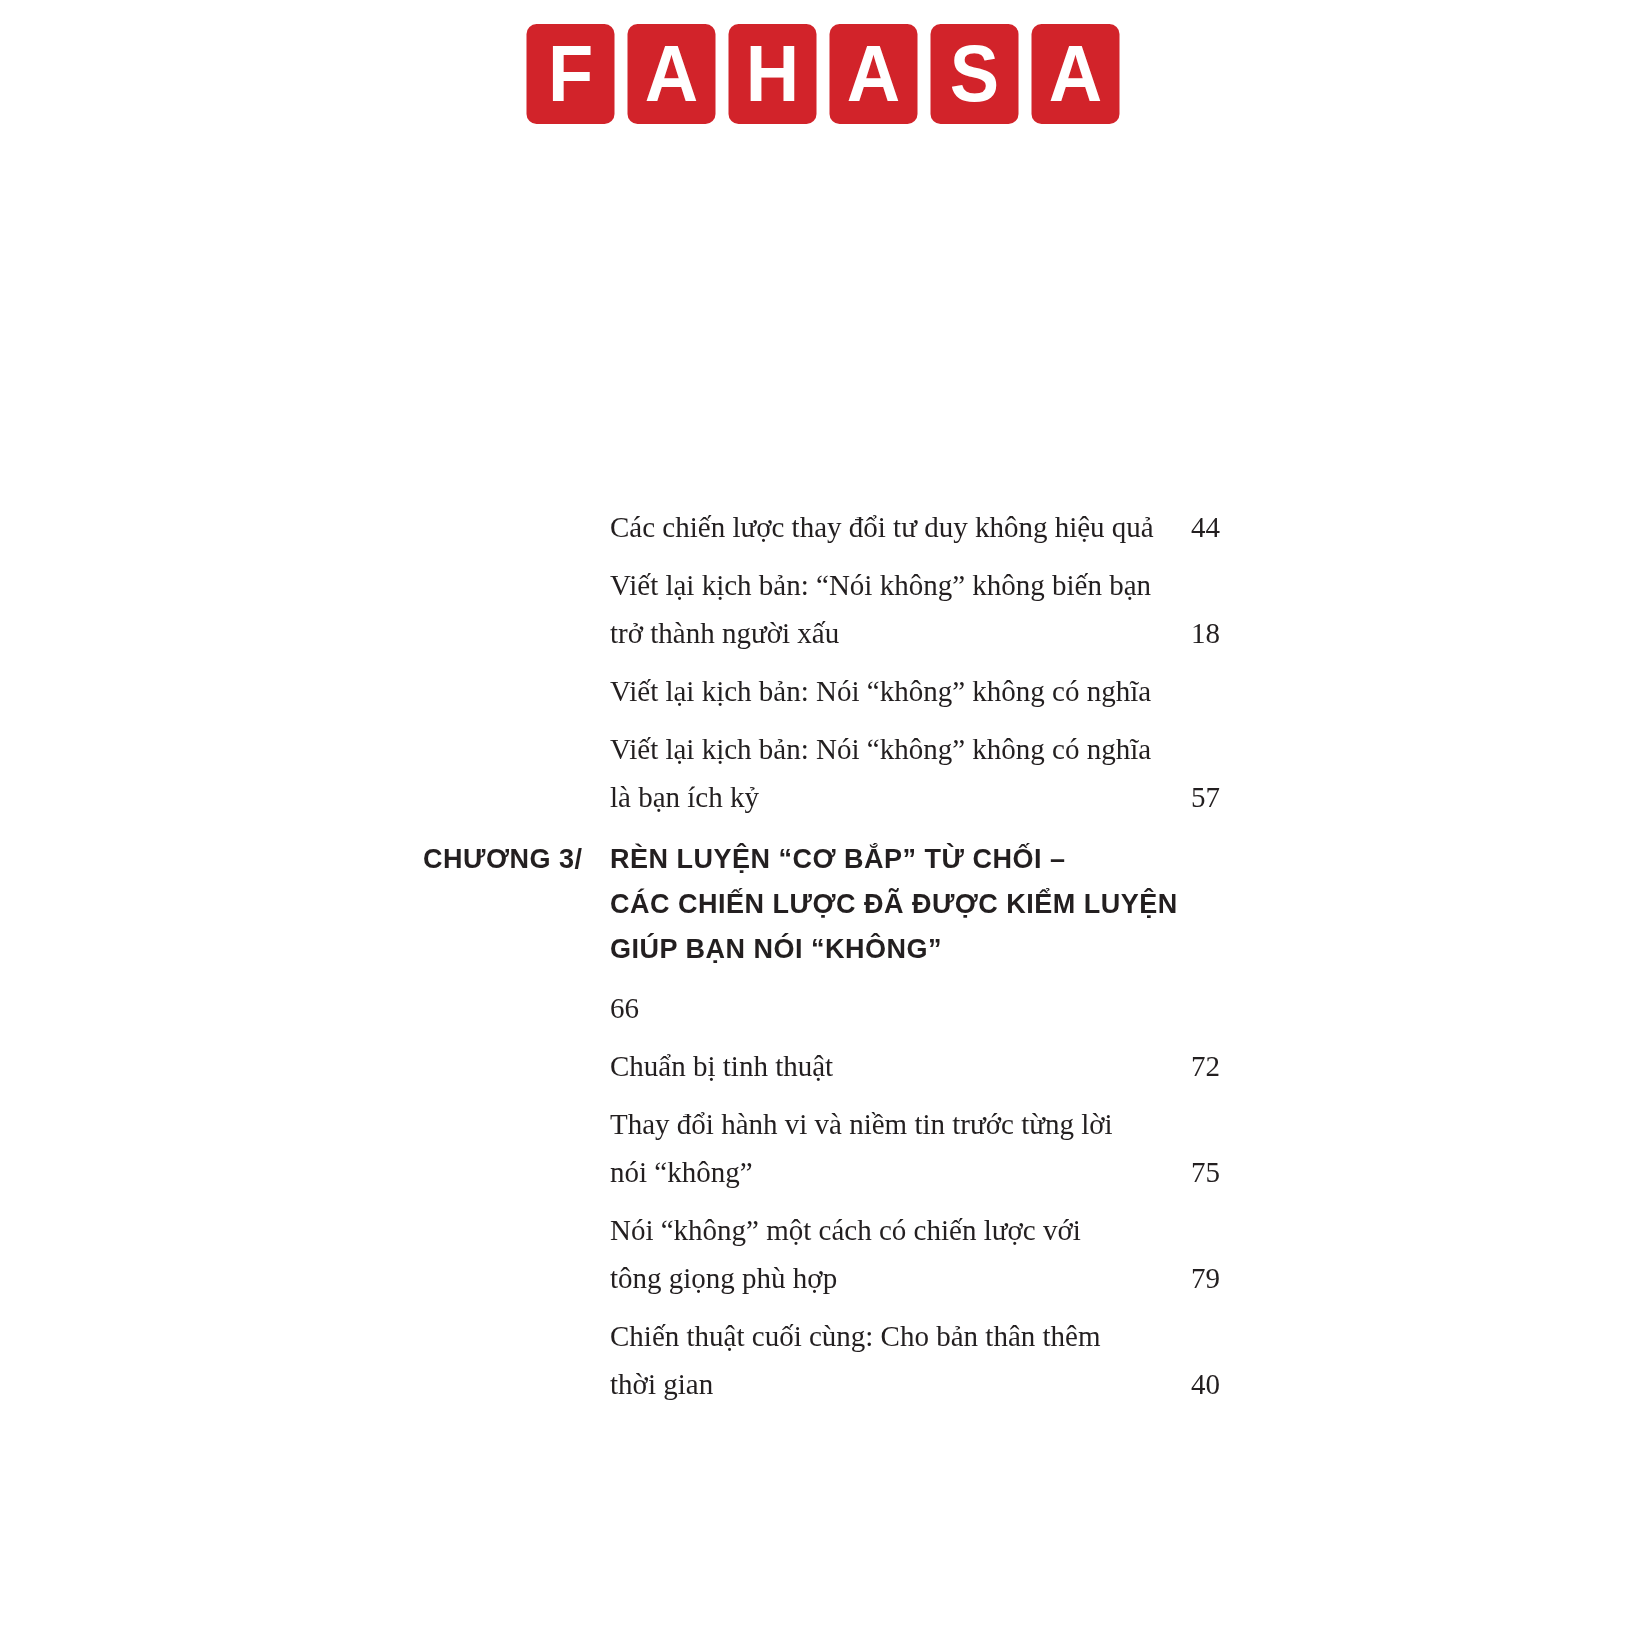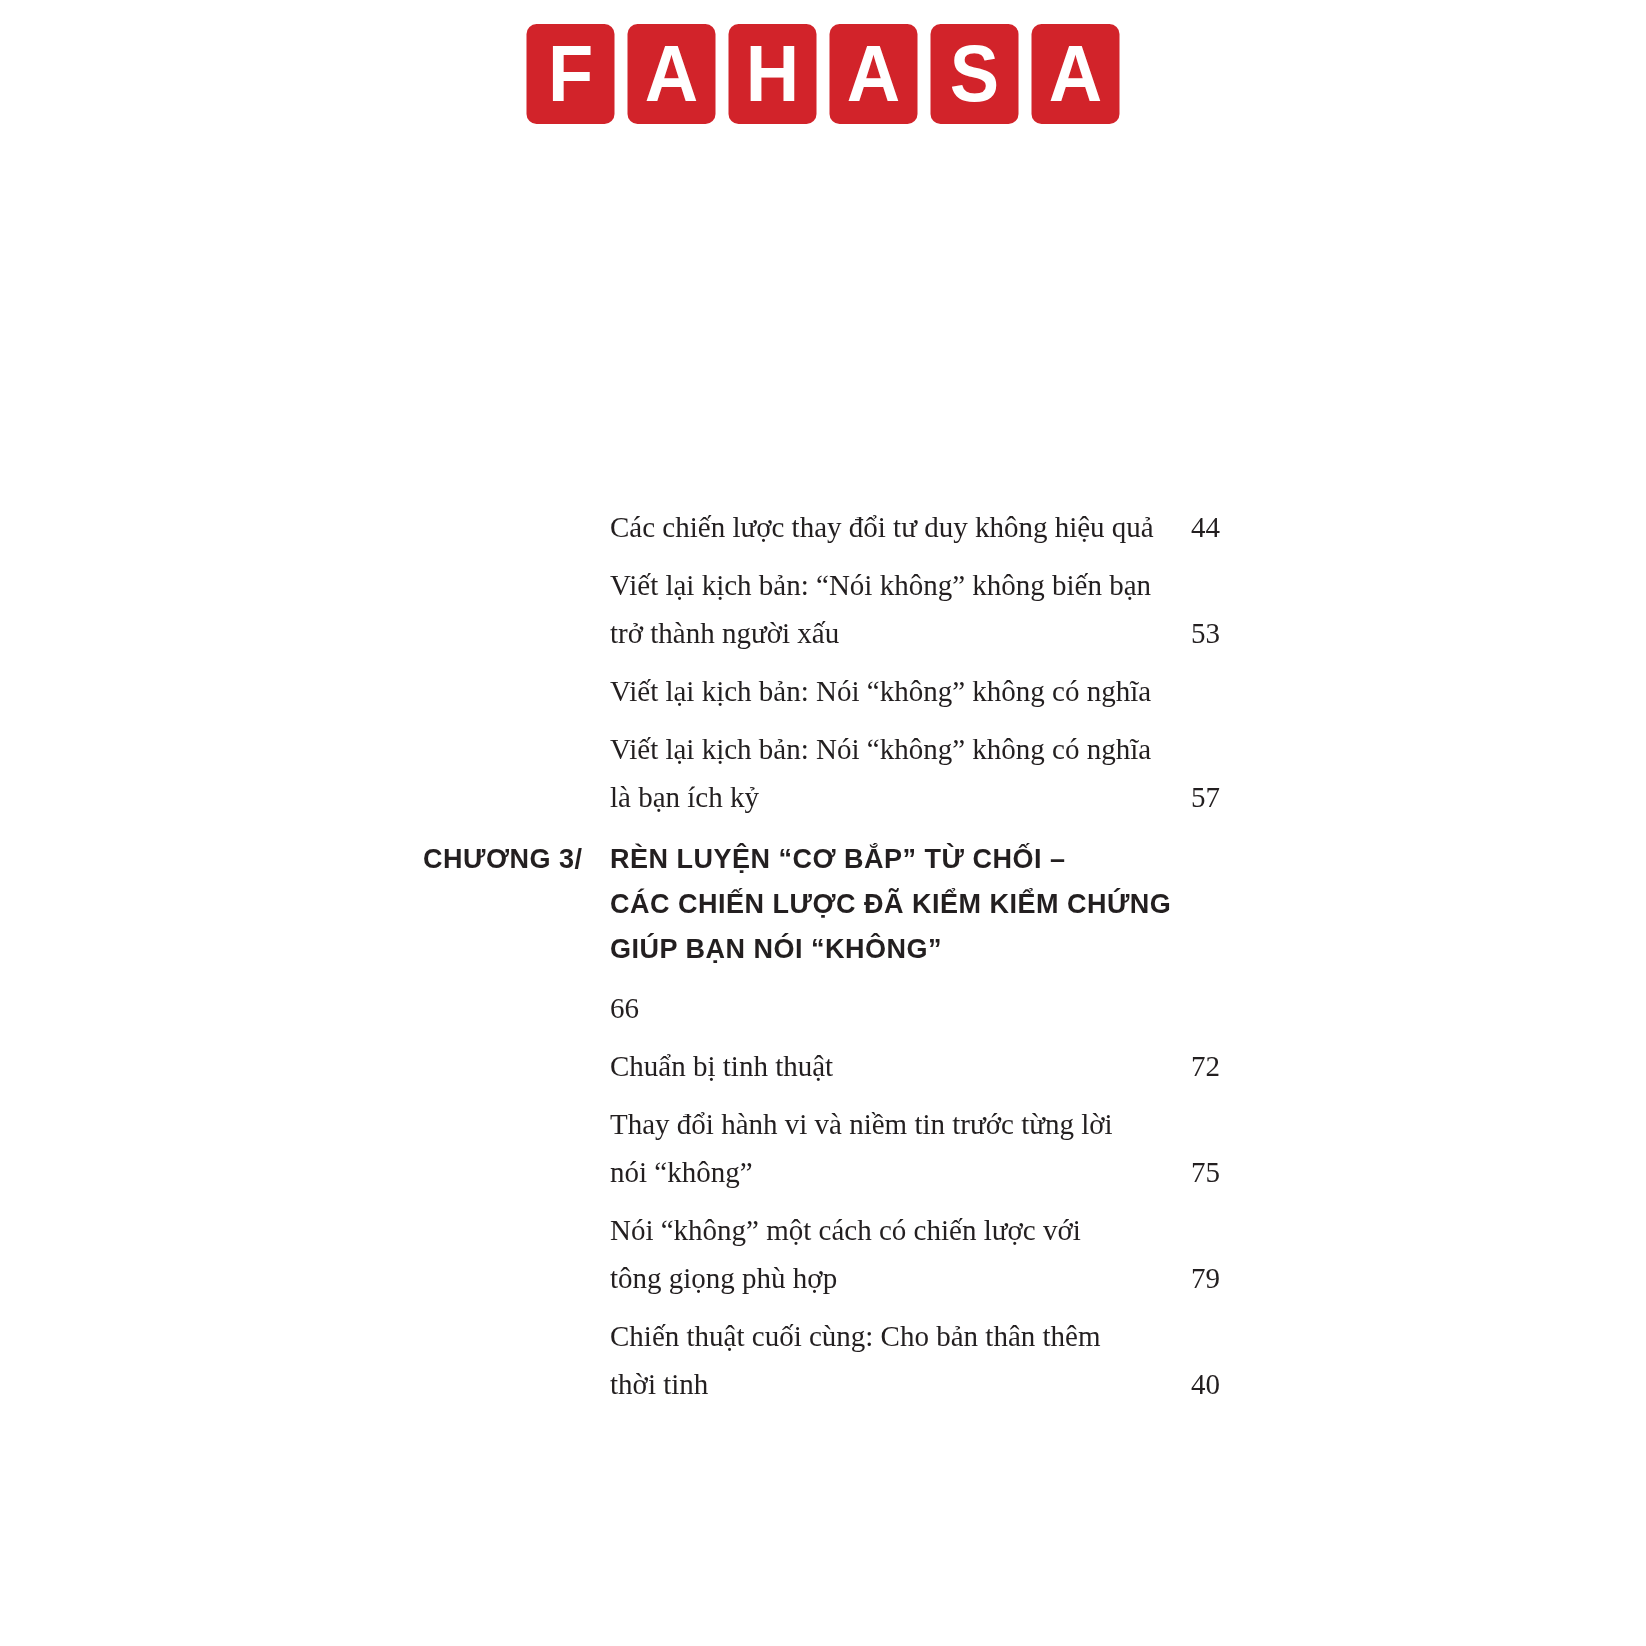--- a/index.html
+++ b/index.html
@@ -110,21 +110,21 @@
       <div class="entry-row">
         <span class="entry-line">Các chiến lược thay đổi tư duy không hiệu quả</span>
         <span class="page-num">44</span>
       </div>
     </div>
 
     <div class="toc-entry">
       <div class="entry-line">Viết lại kịch bản: “Nói không” không biến bạn</div>
       <div class="entry-row">
         <span class="entry-line">trở thành người xấu</span>
-        <span class="page-num">53</span>
+        <span class="page-num">18</span>
       </div>
     </div>
 
     <div class="toc-entry">
       <div class="entry-line">Viết lại kịch bản: Nói “không” không có nghĩa</div>
     </div>
 
     <div class="toc-entry">
       <div class="entry-line">Viết lại kịch bản: Nói “không” không có nghĩa</div>
       <div class="entry-row">
@@ -133,21 +133,21 @@
       </div>
     </div>
 
     <div class="chapter">
       <div class="chapter-label">
         <span>CHƯƠNG 3</span>
         <span class="chapter-slash">/</span>
       </div>
       <div class="chapter-title">
         <div class="title-line">RÈN LUYỆN “CƠ BẮP” TỪ CHỐI –</div>
-        <div class="title-line">CÁC CHIẾN LƯỢC ĐÃ KIỂM KIỂM CHỨNG</div>
+        <div class="title-line">CÁC CHIẾN LƯỢC ĐÃ ĐƯỢC KIỂM LUYỆN</div>
         <div class="title-line">GIÚP BẠN NÓI “KHÔNG”</div>
       </div>
     </div>
 
     <div class="toc-entry">
       <div class="entry-row">
         <span class="page-num">66</span>
       </div>
     </div>
 
@@ -170,19 +170,19 @@
       <div class="entry-line">Nói “không” một cách có chiến lược với</div>
       <div class="entry-row">
         <span class="entry-line">tông giọng phù hợp</span>
         <span class="page-num">79</span>
       </div>
     </div>
 
     <div class="toc-entry">
       <div class="entry-line">Chiến thuật cuối cùng: Cho bản thân thêm</div>
       <div class="entry-row">
-        <span class="entry-line">thời tinh</span>
+        <span class="entry-line">thời gian</span>
         <span class="page-num">40</span>
       </div>
     </div>
 
   </div>
 </div>
 
 </body></html>

